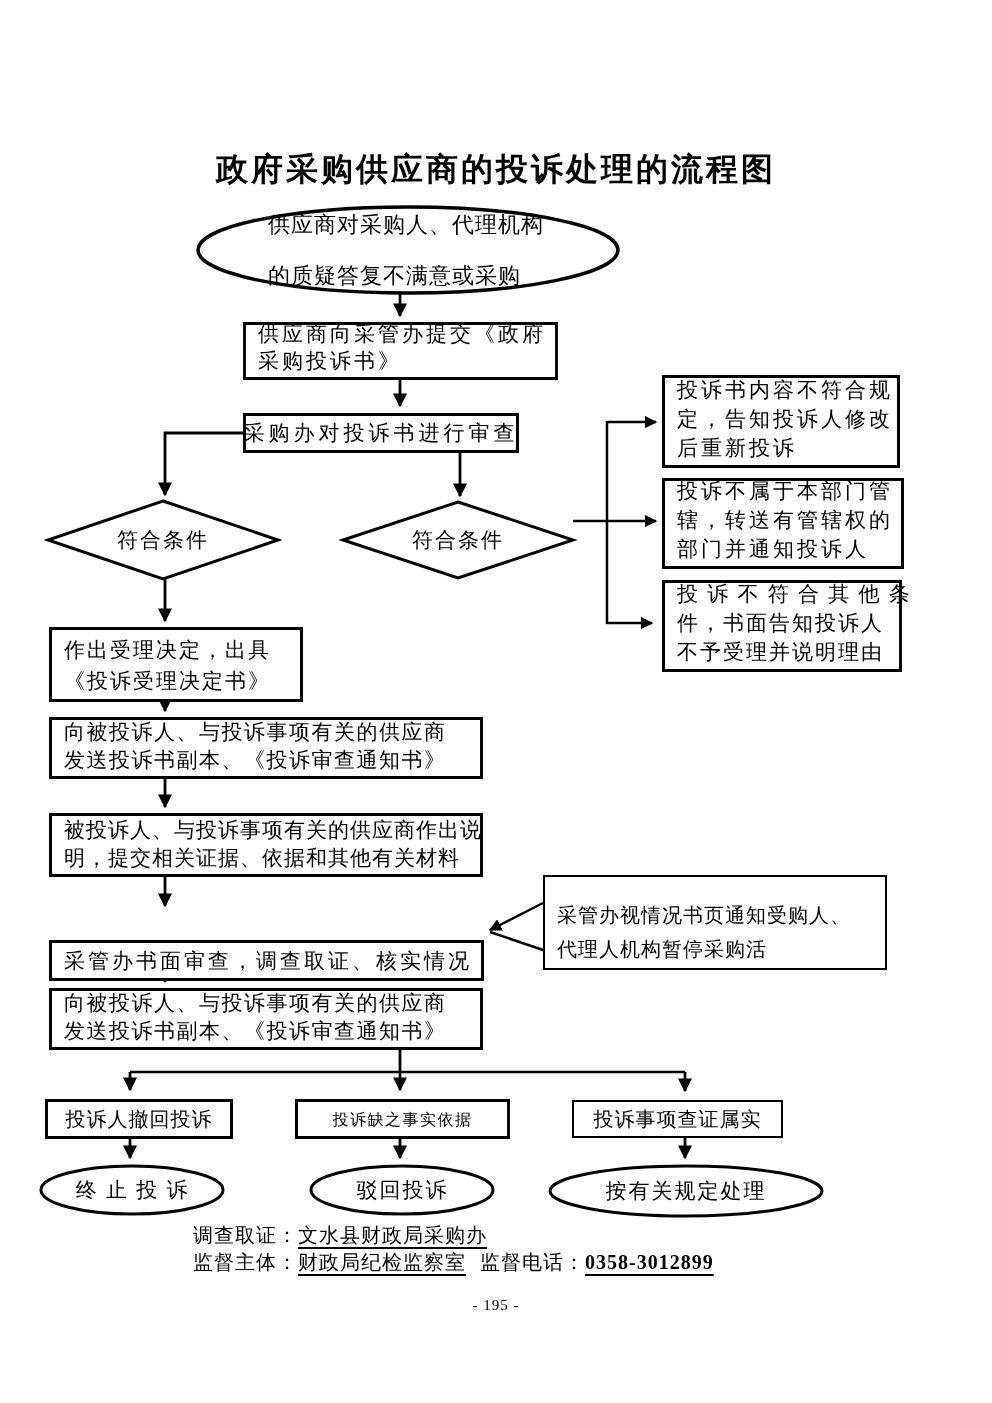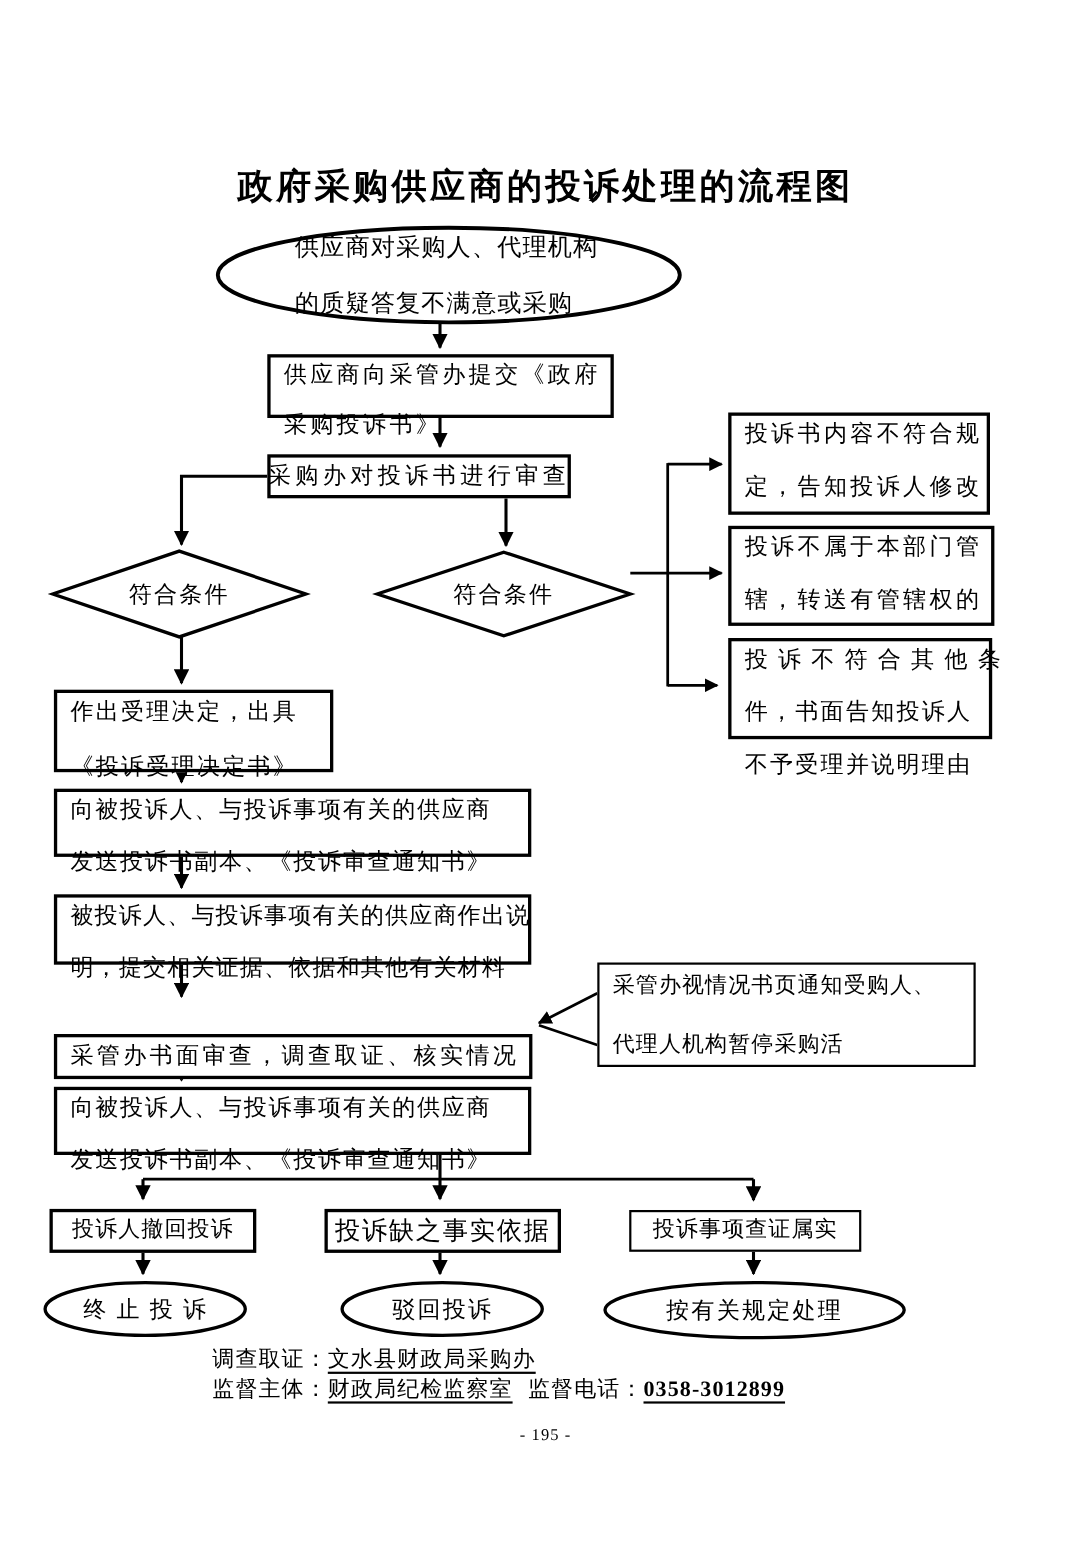--- a/index.html
+++ b/index.html
@@ -10,24 +10,23 @@
     color:#000;
   }
   .wires { position:absolute; left:0; top:0; width:992px; height:1403px; }
   .title {
     position:absolute; left:0; top:148px; width:992px; height:44px;
     text-align:center; font-size:32px; font-weight:bold; letter-spacing:3px;
     margin:0;
   }
   .node {
     position:absolute; border:3px solid #000; background:#fff;
-    box-sizing:border-box; display:flex; flex-direction:column; justify-content:space-between;
+    box-sizing:border-box; display:flex; flex-direction:column; justify-content:flex-end;
     font-size:21px; line-height:29px; letter-spacing:2px;
     padding:2px 6px 2px 12px;
-    gap:19px;
   }
   .node .ln { white-space:nowrap; }
   .node.center { align-items:center; text-align:center; padding:2px 4px; }
   .node.thin { border-width:2.5px; }
   .shape-label {
     position:absolute; display:flex; align-items:center; justify-content:center;
     font-size:21px; letter-spacing:2px; text-align:center;gap:20px;
   }
   .shape-label.multiline { flex-direction:column; align-items:flex-start; justify-content:center; }
   .shape-label.multiline .ln { font-size:22px; line-height:31px; letter-spacing:1px; white-space:nowrap; }
@@ -154,21 +153,21 @@
   </div>
 
   <div class="node" style="left:49px; top:988px; width:434px; height:62px; line-height:28px; letter-spacing:1.5px;">
     <div class="ln">向被投诉人、与投诉事项有关的供应商</div>
     <div class="ln">发送投诉书副本、《投诉审查通知书》</div>
   </div>
 
   <div class="node center" style="left:45px; top:1099px; width:188px; height:40px; font-size:20px; letter-spacing:1px;">
     <div class="ln">投诉人撤回投诉</div>
   </div>
-  <div class="node center" style="left:295px; top:1099px; width:215px; height:40px; font-size:23px; letter-spacing:1.5px;">
+  <div class="node center" style="left:295px; top:1099px; width:215px; height:40px; font-size:16px; letter-spacing:1.5px;">
     <div class="ln">投诉缺之事实依据</div>
   </div>
   <div class="node center thin" style="left:572px; top:1100px; width:211px; height:38px; font-size:20px; letter-spacing:1px;">
     <div class="ln">投诉事项查证属实</div>
   </div>
 
   <div class="shape-label" style="left:42px; top:1167px; width:181px; height:46px; font-size:21px;">
     <span>终 止 投 诉</span>
   </div>
   <div class="shape-label" style="left:312px; top:1167px; width:181px; height:46px; font-size:21px;">

